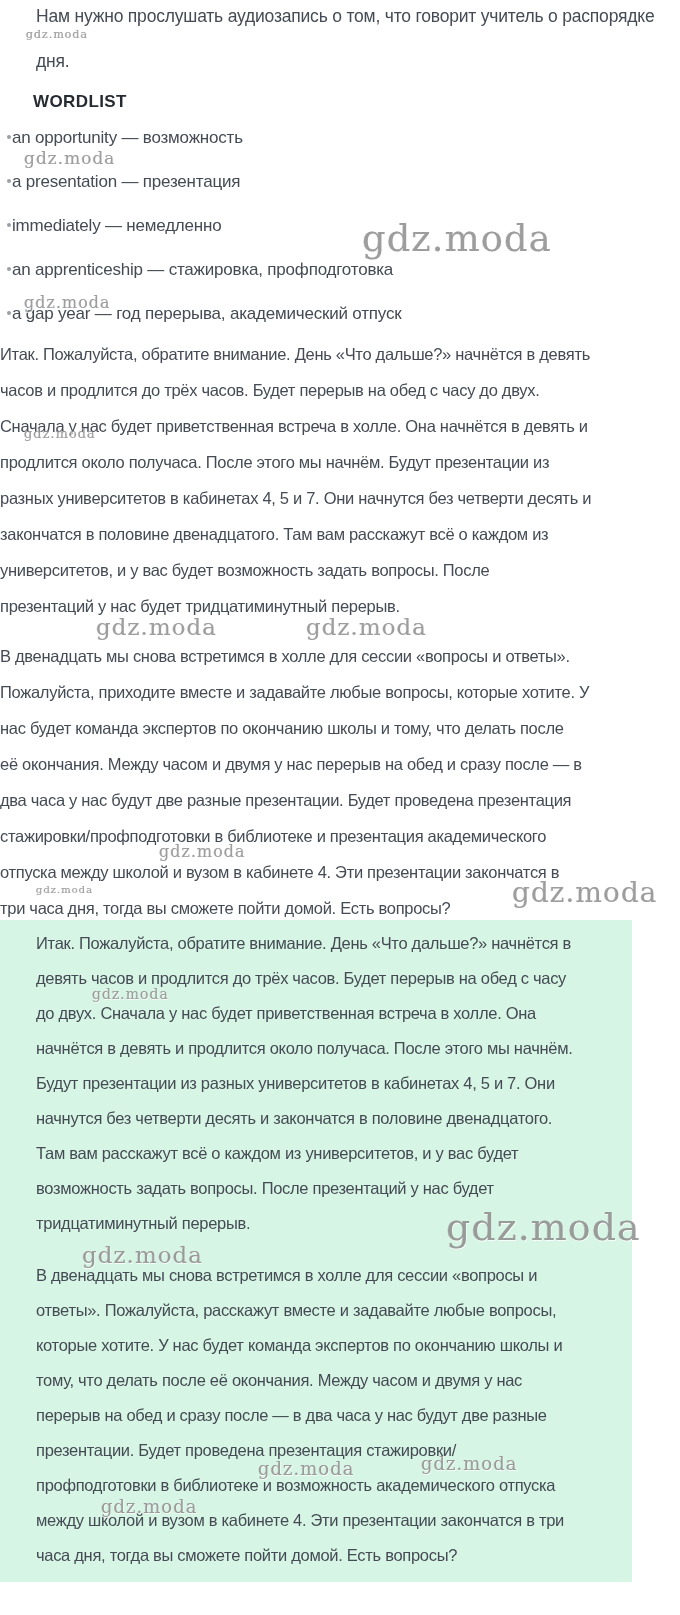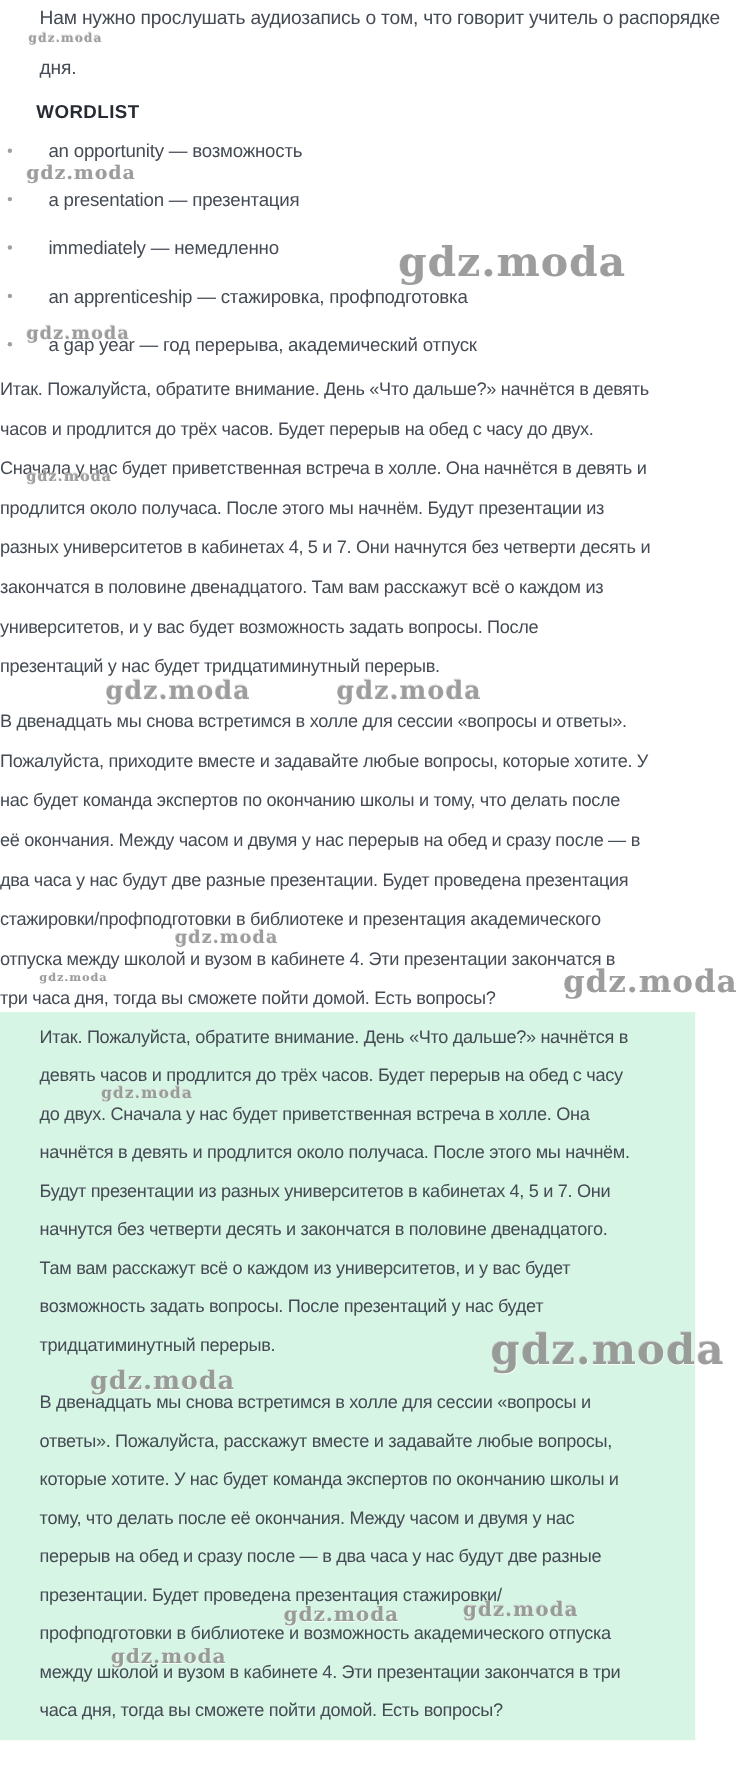--- a/index.html
+++ b/index.html
@@ -21,21 +21,21 @@
     position: absolute; top: 92px; left: 0; margin: 0;
     font-size: 17px; font-weight: 700; letter-spacing: 0.4px;
     color: var(--heading, #262b33);
     padding-left: 33px;
   }
   .wordlist {
     position: absolute; top: 128px; left: 0; width: 680px;
     margin: 0; padding: 0; list-style: none;
     font-size: 17px; letter-spacing: -0.2px;
   }
-  .wordlist li { position: relative; height: 44px; padding-left: 44px; box-sizing: border-box; }
+  .wordlist li { position: relative; height: 44px; padding-left: 12px; box-sizing: border-box; }
   .wordlist .bullet {
     position: absolute; left: 7px; top: 7px;
     width: 4px; height: 4px; border-radius: 50%;
     background: #9aa0a6; display: block;
   }
   .p-main { font-size: 16.5px; letter-spacing: -0.3px; }
   .p-main .tline { height: 36px; }
   .p-main-1 { top: 345px; }
   .p-main-2 { top: 647px; }
   .highlight {
@@ -45,21 +45,21 @@
     box-sizing: border-box;
     padding: 14px 4px 0 4px;
   }
   .p-green { position: static; width: 624px; font-size: 16.5px; letter-spacing: -0.3px; }
   .p-green .tline { height: 35px; margin-left: 32px; }
   .p-green-1 { margin-bottom: 17px; }
   
   .wm {
     position: absolute;
     font-family: "DejaVu Serif", serif;
-    font-weight: 700;
+    font-weight: 400;
     color: var(--wm, #8d8d8d);
     letter-spacing: 1px;
     opacity: 0.85;
     text-shadow: 0.5px 0.5px 0 #ffffff, -0.5px -0.5px 0 #c9c9c9;
     white-space: nowrap;
     line-height: 1;
   }
   .wm1  { left: 26px;  top: 29px;   font-size: 11px; }
   .wm2  { left: 24px;  top: 150px;  font-size: 17px; }
   .wm3  { left: 362px; top: 220px;  font-size: 37px; }

